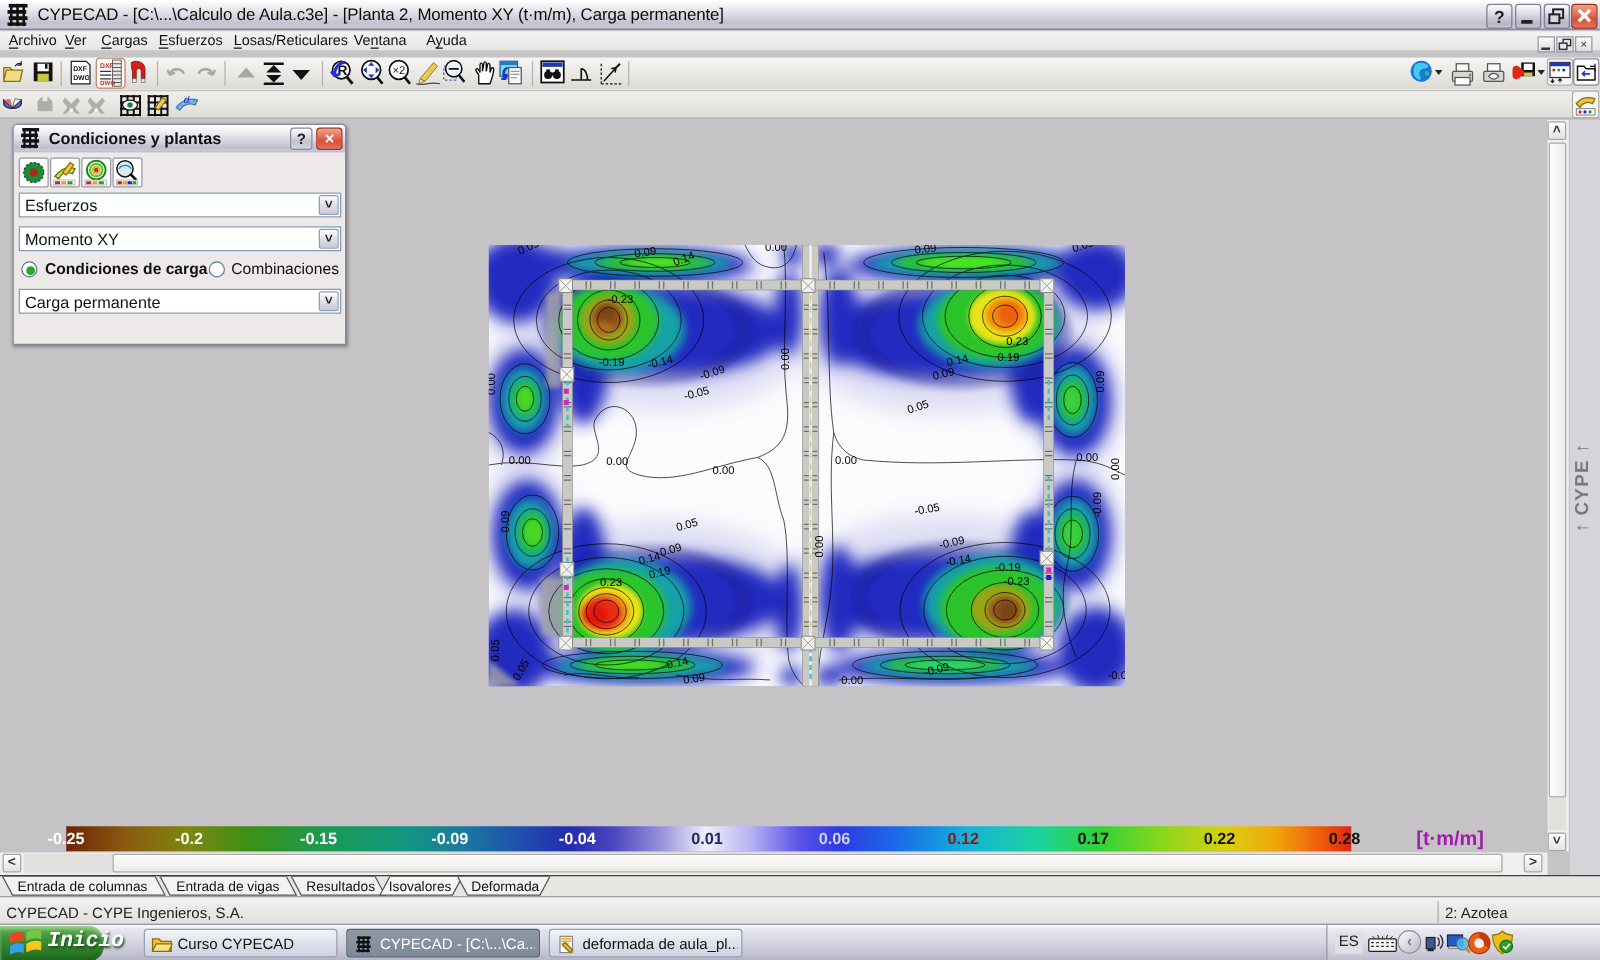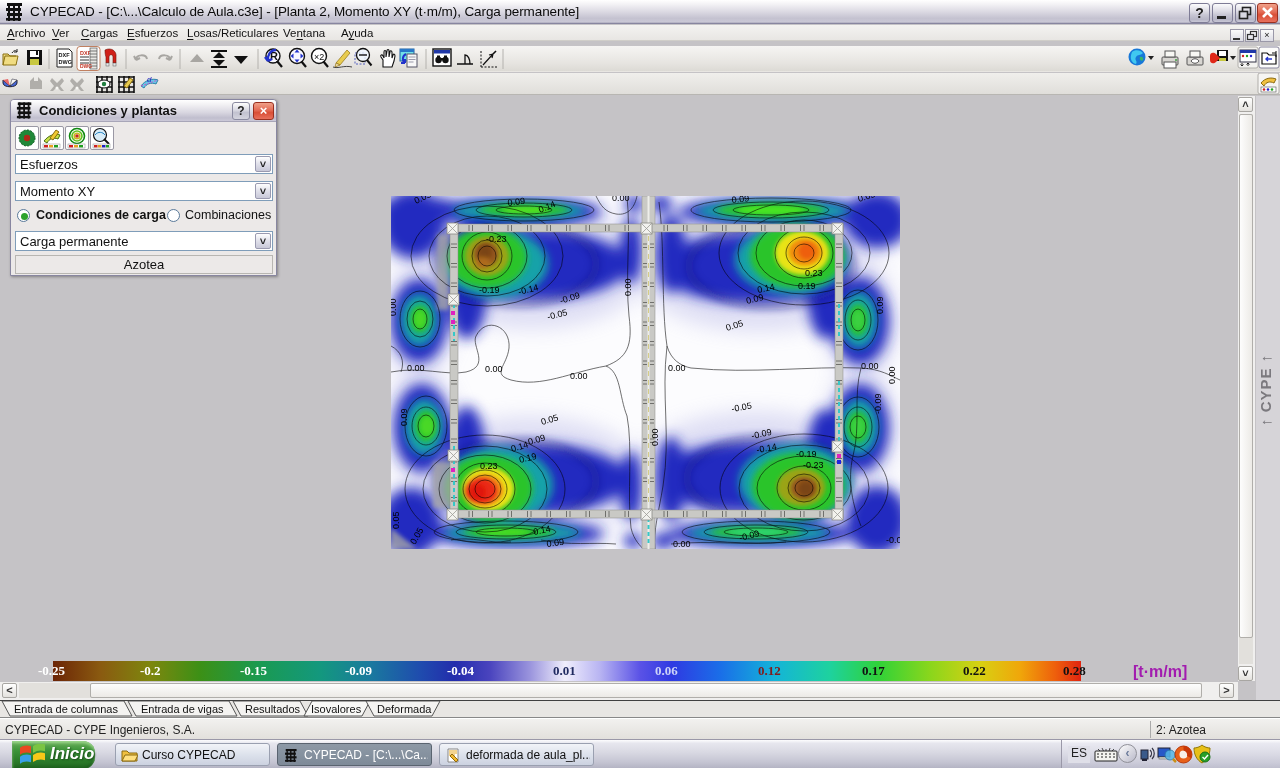--- a/index.html
+++ b/index.html
@@ -28,32 +28,32 @@
 .cbarr{position:absolute;right:1px;top:1px;width:16px;height:16px;background:linear-gradient(#fefefe,#e0e0ea 50%,#c8c8d8);border:1px solid #9a9ab0;border-radius:2px;text-align:center;line-height:14px;font-size:11px;font-weight:bold;color:#222;}
 
 #vscroll{left:1238px;top:96px;width:17px;height:585px;background:#f0efee;}
 #cypestrip{left:1256px;top:96px;width:24px;height:606px;background:#d6d4d8;}
 #cypetext{left:1257px;top:328px;width:22px;height:124px;color:#7b797e;font-weight:bold;font-size:15px;letter-spacing:1.5px;writing-mode:vertical-rl;transform:rotate(180deg);text-align:center;letter-spacing:1px;}
 .sbtn{position:absolute;width:15px;height:15px;background:linear-gradient(#fff,#e4e2de);border:1px solid #a8a6a2;border-radius:2px;color:#333;text-align:center;line-height:13px;font-size:11px;font-weight:bold;}
 
 #cbarrow{left:0;top:660px;width:1238px;height:22px;background:#c5c3c6;}
 #cbar{position:absolute;left:53px;top:1px;width:1028px;height:20px;
 background:linear-gradient(90deg,#6b2406 0%,#8a5a10 4.6%,#7e860e 9.4%,#3c9016 14.3%,#1a9a51 20.1%,#13987e 26%,#1a7a9e 30.8%,#1f4cae 35.7%,#232cac 39.1%,#4a44be 42.5%,#9a94dd 46.4%,#f0eefc 49.8%,#b8b4f2 53.2%,#5a52e6 57.1%,#2f3ae2 60.2%,#1a6ee8 64.9%,#14b4d8 70.2%,#1ed29e 75.6%,#30d238 80.3%,#8ad61c 85.3%,#d8d012 90.2%,#f0a60a 94.1%,#ee5f0c 97.5%,#e02410 100%);}
-.cbl{position:absolute;top:3px;font-size:13px;font-weight:bold;color:#fff;font-family:Liberation Serif, serif;}
+.cbl{position:absolute;top:3px;font-size:13px;font-weight:bold;color:#fff;}
 #tmm{position:absolute;left:1133px;top:3px;font-size:16px;font-weight:bold;color:#a21caf;}
 
 #hscroll{left:0;top:682px;width:1238px;height:18px;background:#f0efee;}
 
 #tabsrow{left:0;top:700px;width:1280px;height:18px;background:#e8e6e3;border-top:1px solid #404040;border-bottom:1px solid #888;}
 
 #statusbar{left:0;top:718px;width:1280px;height:21px;background:linear-gradient(#f2f1ef,#e2e0dc);border-top:1px solid #fff;font-size:12px;color:#222;}
 
 #taskbar{left:0;top:739px;width:1280px;height:29px;background:linear-gradient(#fdfdfe,#e6e6ee 12%,#d8d8e2 45%,#c4c4d2 80%,#b4b4c4);border-top:1px solid #9a98a8;}
-#startbtn{position:absolute;left:12px;top:1px;width:83px;height:28px;border-radius:0 12px 12px 0;
-background:linear-gradient(#6cb05c,#3b9338 35%,#2d7f2b 65%,#256f24 90%,#2f7d2e);box-shadow:inset 0 2px 3px #9ed88e, inset 0 -2px 3px #1a5a1a;}
+#startbtn{position:absolute;left:0;top:1px;width:83px;height:28px;border-radius:0 12px 12px 0;
+background:linear-gradient(#6cb05c,#3b9338 35%,#2d7f2b 65%,#256f24 90%,#2f7d2e);box-shadow:inset 0 2px 3px #9ed88e, inset 0 -2px 3px #1a5a1a;font-family:Liberation Mono, monospace;}
 #startbtn .stxt{position:absolute;left:38px;top:3px;color:#fff;font-weight:bold;font-style:italic;font-size:17px;text-shadow:1px 1px 2px #1a4a1a;}
 .taskbtn{position:absolute;top:3px;width:155px;height:23px;border-radius:3px;
 background:linear-gradient(#f2f4f8,#dde2ec 50%,#ccd2e0);border:1px solid #9aa0b0;font-size:12px;color:#111;padding-left:20px;}
 .taskbtn.pressed{background:linear-gradient(#8d99a6,#7e8a98);border-color:#5a6470;color:#fff;}
 .taskbtn .tlab{position:absolute;left:26px;top:4px;white-space:nowrap;overflow:hidden;max-width:124px;}
 #tray{position:absolute;right:0;top:0;width:219px;height:29px;background:linear-gradient(#fdfdfe,#e9e9f1 12%,#dcdce6 45%,#cacad8 80%,#bcbccc);border-left:1px solid #9a98a8;}
 </style></head><body>
 
 <div class="abs" id="titlebar">
  <svg class="abs" style="left:5px;top:3px" width="20" height="18" viewBox="0 0 20 18">
@@ -791,21 +791,20 @@
    <span class="abs" style="left:2px;top:2px;width:13px;height:13px;border-radius:50%;background:#fff;border:1px solid #5a7a9a;"></span>
    <span class="abs" style="left:6px;top:6px;width:7px;height:7px;border-radius:50%;background:#2da32d;"></span>
    <span class="abs" style="left:21px;top:1px;font-weight:bold;font-size:12.5px;">Condiciones de carga</span>
    <span class="abs" style="left:152px;top:2px;width:13px;height:13px;border-radius:50%;background:#fff;border:1px solid #5a7a9a;"></span>
    <span class="abs" style="left:170px;top:1px;font-size:12.5px;">Combinaciones</span>
   </div>
   <div class="abs combo" style="left:4px;top:131px;width:258px;height:20px;">
    <span class="cbtx">Carga permanente</span>
         <div class="cbarr">˅</div>
   </div>
-  <div class="abs" style="left:4px;top:155px;width:258px;height:19px;border:1px solid #b8b6b2;background:#ece9e8;text-align:center;font-size:13px;color:#111;line-height:18px;">Azotea</div>
  </div>
 </div>
 
 <div class="abs" id="vscroll">
  <div class="sbtn" style="left:0px;top:1px">˄</div>
  <div class="abs" style="left:1px;top:18px;width:14px;height:550px;background:#e2e0dc;"></div>
  <div class="abs" style="left:1px;top:18px;width:14px;height:524px;background:linear-gradient(90deg,#fdfdfd,#eceae6);border:1px solid #b0aeaa;border-radius:2px;"></div>
  <div class="sbtn" style="left:0px;top:570px">˅</div>
 </div>
 <div class="abs" id="cypestrip"></div>

